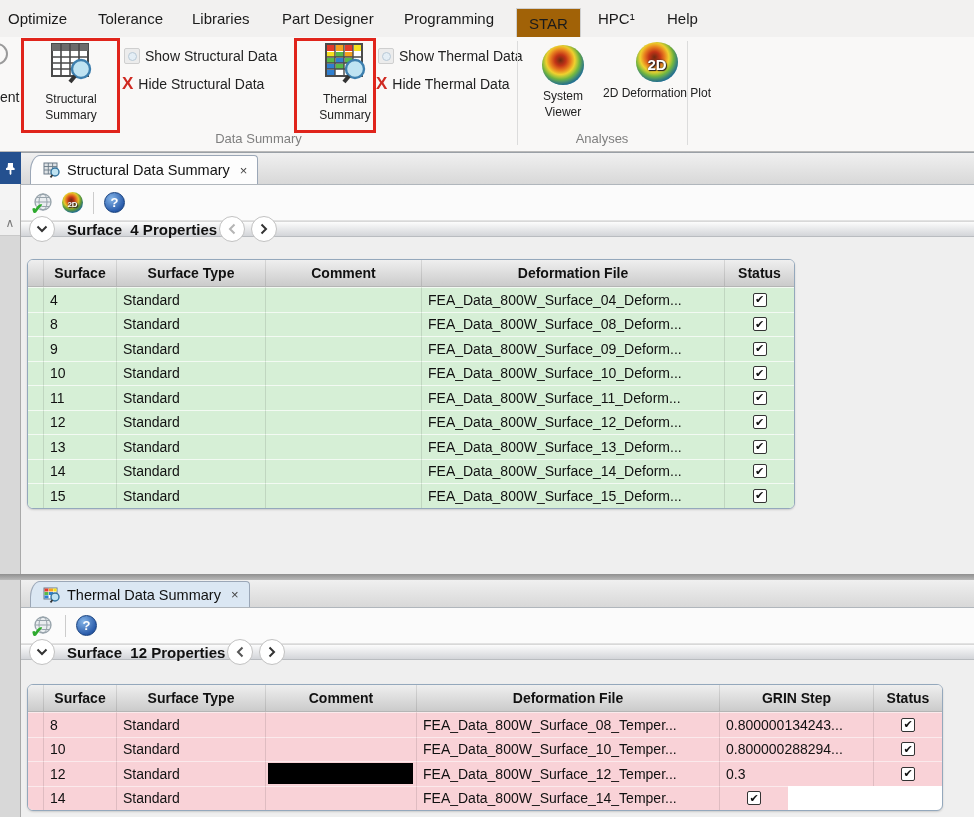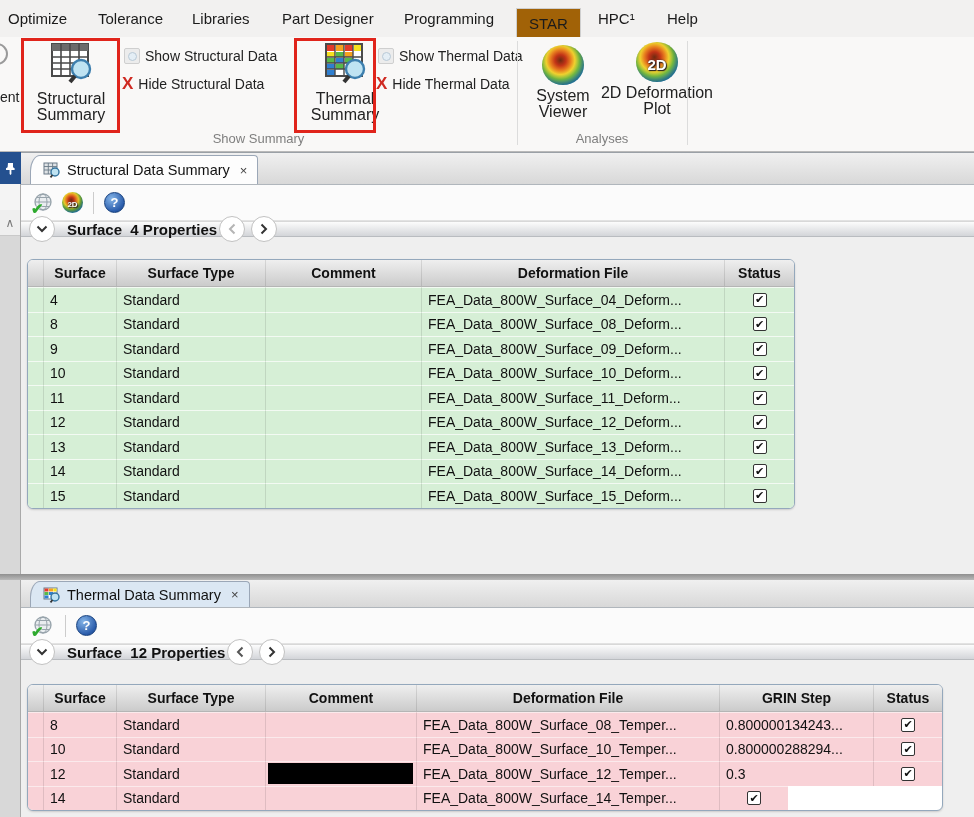--- a/index.html
+++ b/index.html
@@ -15,21 +15,21 @@
     border:1px solid #cfcfcf; border-bottom:none; padding:0 12px; }
 
   
   #ribbon { left:0; top:37px; width:974px; height:115px; background:#f9f8f7;
     border-bottom:1px solid #b9b9b9; }
   .rib-sep { position:absolute; top:4px; height:104px; width:1px; background:#dcdcdc; }
   .group-label { position:absolute; top:94px; height:18px; text-align:center;
     font-size:13px; color:#7f7f7f; }
   .big-btn { position:absolute; display:flex; flex-direction:column; align-items:center;
     cursor:pointer; }
-  .big-btn .lbl { font-size:16px; line-height:16px; color:#222; text-align:center; margin-top:3px; }
+  .big-btn .lbl { font-size:12px; line-height:16px; color:#222; text-align:center; margin-top:3px; }
   .small-item { position:absolute; display:flex; align-items:center; gap:5px;
     font-size:14px; color:#222; height:22px; cursor:pointer; }
   .hide-x { font-weight:800; font-size:17px; color:#cf2a22; line-height:18px;
     font-family:"Liberation Sans",sans-serif; }
   .show-ic { width:16px; height:16px; background:#ececec; border:1px solid #cfcfcf;
     border-radius:2px; position:relative; }
   .show-ic::after { content:""; position:absolute; left:3px; top:3px; width:7px; height:7px;
     border:1.5px solid #b9c9d6; border-radius:50%; background:#e4eef5; }
   .hl-box { position:absolute; border:3px solid #e0241b; pointer-events:none; }
 
@@ -186,21 +186,21 @@
 
   <div class="small-item" style="left:378px; top:8px;">
     <span class="show-ic"></span>
     <span>Show Thermal Data</span>
   </div>
   <div class="small-item" style="left:376px; top:36px;">
     <span class="hide-x">X</span>
     <span>Hide Thermal Data</span>
   </div>
 
-  <div class="group-label" style="left:0; width:517px;">Show Summary</div>
+  <div class="group-label" style="left:0; width:517px;">Data Summary</div>
   <div class="rib-sep" style="left:517px;"></div>
 
   <div class="big-btn" style="left:529px; top:8px; width:68px;">
     <span class="ball" style="width:42px; height:40px;"></span>
     <span class="lbl">System Viewer</span>
   </div>
 
   <div class="big-btn" style="left:600px; top:5px; width:114px;">
     <span class="ball" style="width:42px; height:40px;">
       <span class="twod" style="font-size:15px;">2D</span>

